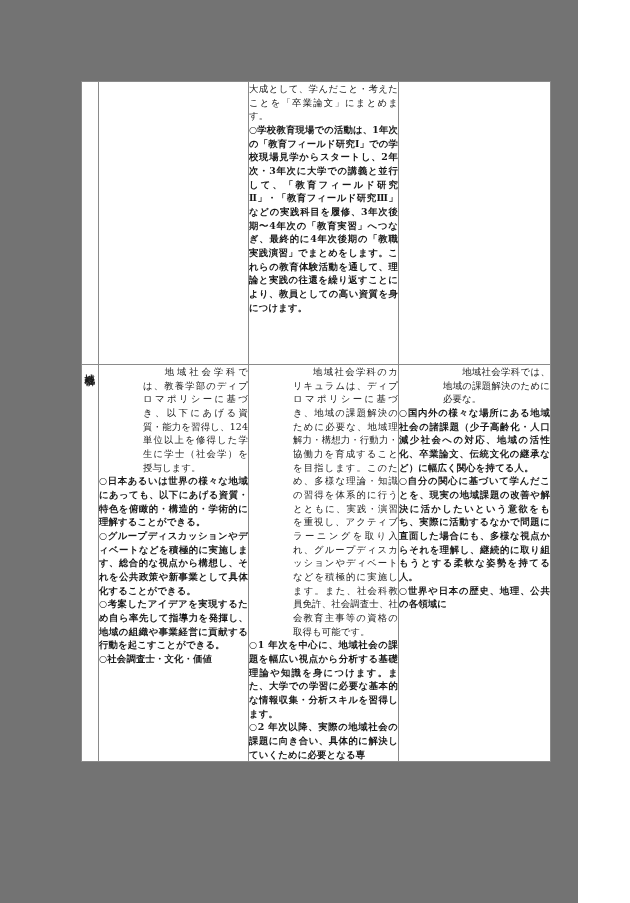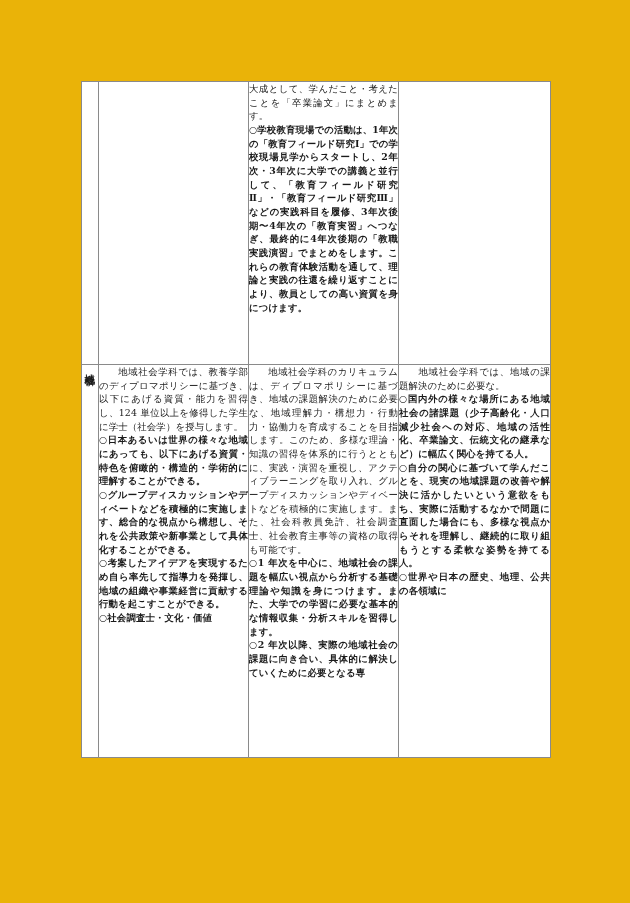--- a/index.html
+++ b/index.html
@@ -10,23 +10,23 @@
     width: 630px;
     height: 903px;
     background: #ffffff;
     font-family: "Liberation Serif", "DejaVu Serif", serif;
     color: #1a1a1a;
     overflow: hidden;
   }
 
   .page {
     position: relative;
-    width: 630px;
+    width: 578px;
     height: 903px;
-    background: #eab308;
+    background: #737373;
   }
 
   
   .doc-table {
     position: absolute;
     left: 81px;
     top: 81px;
     width: 469px;
     border-collapse: collapse;
     table-layout: fixed;
@@ -70,20 +70,21 @@
     line-height: 1.455;
     text-align: justify;
     text-justify: inter-character;
     letter-spacing: 0.15px;
     font-family: "DejaVu Serif", "Liberation Serif", serif;
     word-break: break-all;
     overflow-wrap: anywhere;
   }
   .tcell p.indent {
     text-indent: 1em;
+    margin-left: 44px;
   }
   .tcell p + p {
     margin-top: 0;
     font-weight: bold;
   }
 
   
   .row-top .tcell-empty {
     height: 282px;
   }

